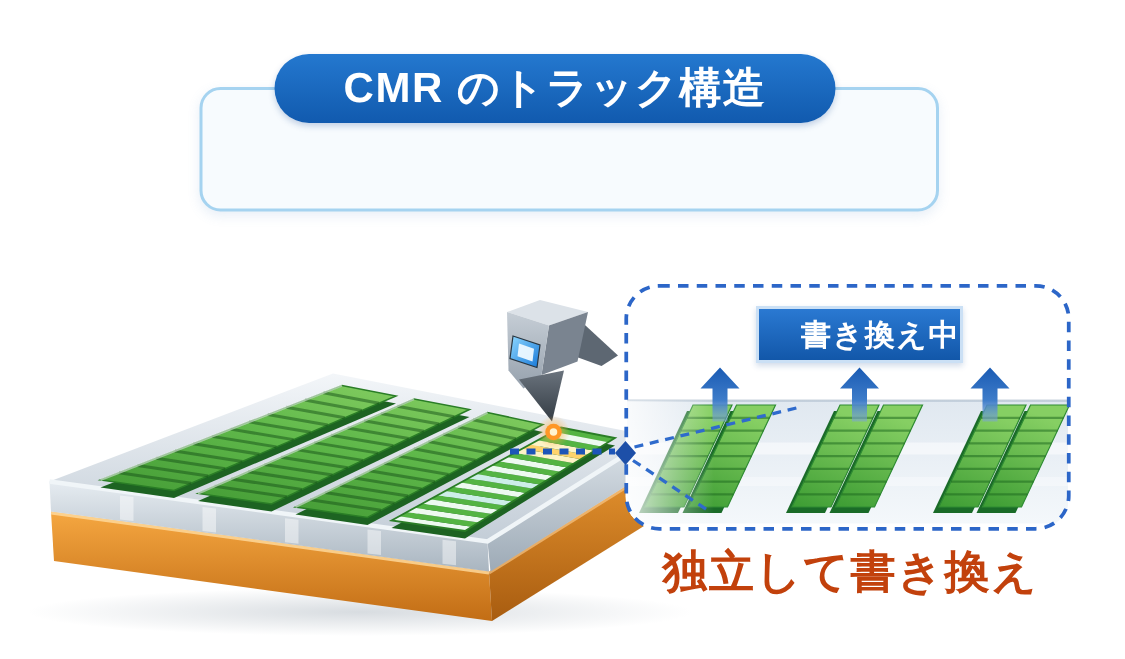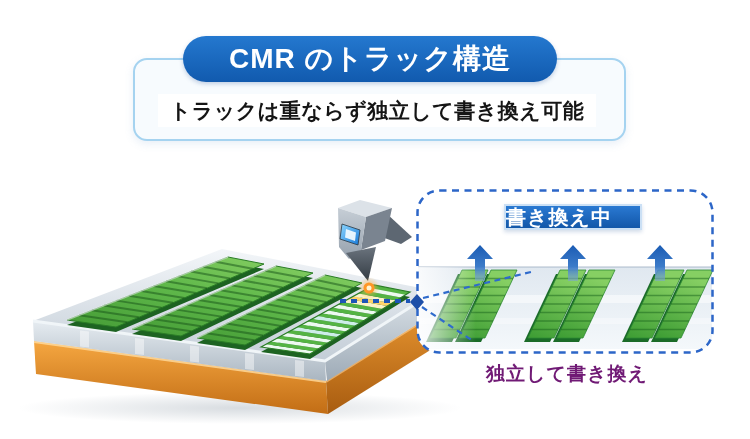--- a/index.html
+++ b/index.html
@@ -8,26 +8,26 @@
   .scene-svg{position:absolute;left:0;top:0;z-index:1;}
   .header-box{position:absolute;left:133px;top:58px;width:489px;height:79px;background:#f7fbfe;
     border:2px solid #a5d3f0;border-radius:14px;box-shadow:0 3px 8px rgba(100,150,200,0.15);z-index:2;}
   .title-pill{position:absolute;left:183px;top:36px;width:374px;height:46px;border-radius:24px;
     background:linear-gradient(180deg,#2478cf,#115aae);display:flex;align-items:center;justify-content:center;
     z-index:3;box-shadow:0 2px 4px rgba(30,80,150,0.25);text-align:right;}
   .title-pill span{color:#fff;font-size:28px;font-weight:bold;letter-spacing:1px;}
   .subtitle-strip{position:absolute;left:158px;top:94px;width:438px;height:33px;background:#ffffff;
     display:flex;align-items:center;justify-content:center;z-index:3;}
   .subtitle-strip span{color:#151515;font-size:21px;font-weight:bold;letter-spacing:0.5px;white-space:nowrap;}
-  .status-pill{position:absolute;left:504px;top:204px;width:138px;height:26px;border-radius:0;
+  .status-pill{position:absolute;left:504px;top:204px;width:138px;height:38px;border-radius:0;
     background:linear-gradient(180deg,#2a79d2,#1257a9);border:2px solid #cbe0f5;box-sizing:border-box;
-    display:flex;align-items:center;justify-content:flex-start;z-index:3;box-shadow:0 2px 4px rgba(30,80,150,0.2);}
+    display:flex;align-items:center;justify-content:flex-end;z-index:3;box-shadow:0 2px 4px rgba(30,80,150,0.2);}
   .status-pill span{color:#fff;font-size:20px;font-weight:bold;letter-spacing:1px;}
   .callout-caption{position:absolute;left:420px;top:361px;width:294px;text-align:center;z-index:3;}
-  .callout-caption span{color:#701a75;font-size:19px;font-weight:bold;letter-spacing:1px;}
+  .callout-caption span{color:#c2410c;font-size:30px;font-weight:bold;letter-spacing:1px;}
 </style>
 </head>
 <body>
 
 <div class="stage">
 
   <svg id="scene" class="scene-svg" width="750" height="439" viewBox="0 0 750 439">
     <defs>
       <linearGradient id="gTop" x1="0" y1="0" x2="0" y2="1">
         <stop offset="0" stop-color="#f3f6f9"></stop>
@@ -294,23 +294,20 @@
       <polygon points="467,259 480,245 493,259 485,259 485,281 475,281 475,259" fill="url(#gArrow)"></polygon>
       <polygon points="560,259 573,245 586,259 578,259 578,281 568,281 568,259" fill="url(#gArrow)"></polygon>
       <polygon points="647,259 660,245 673,259 665,259 665,281 655,281 655,259" fill="url(#gArrow)"></polygon>
     </g>
   </svg>
 
   <div class="header-box"></div>
   <div class="title-pill">
     <span>CMR のトラック構造</span>
   </div>
-  <div class="subtitle-strip">
-    <span>トラックは重ならず独立して書き換え可能</span>
-  </div>
 
   <div class="status-pill">
     <span>書き換え中</span>
   </div>
   <div class="callout-caption">
     <span>独立して書き換え</span>
   </div>
 </div>
 
 </body></html>

